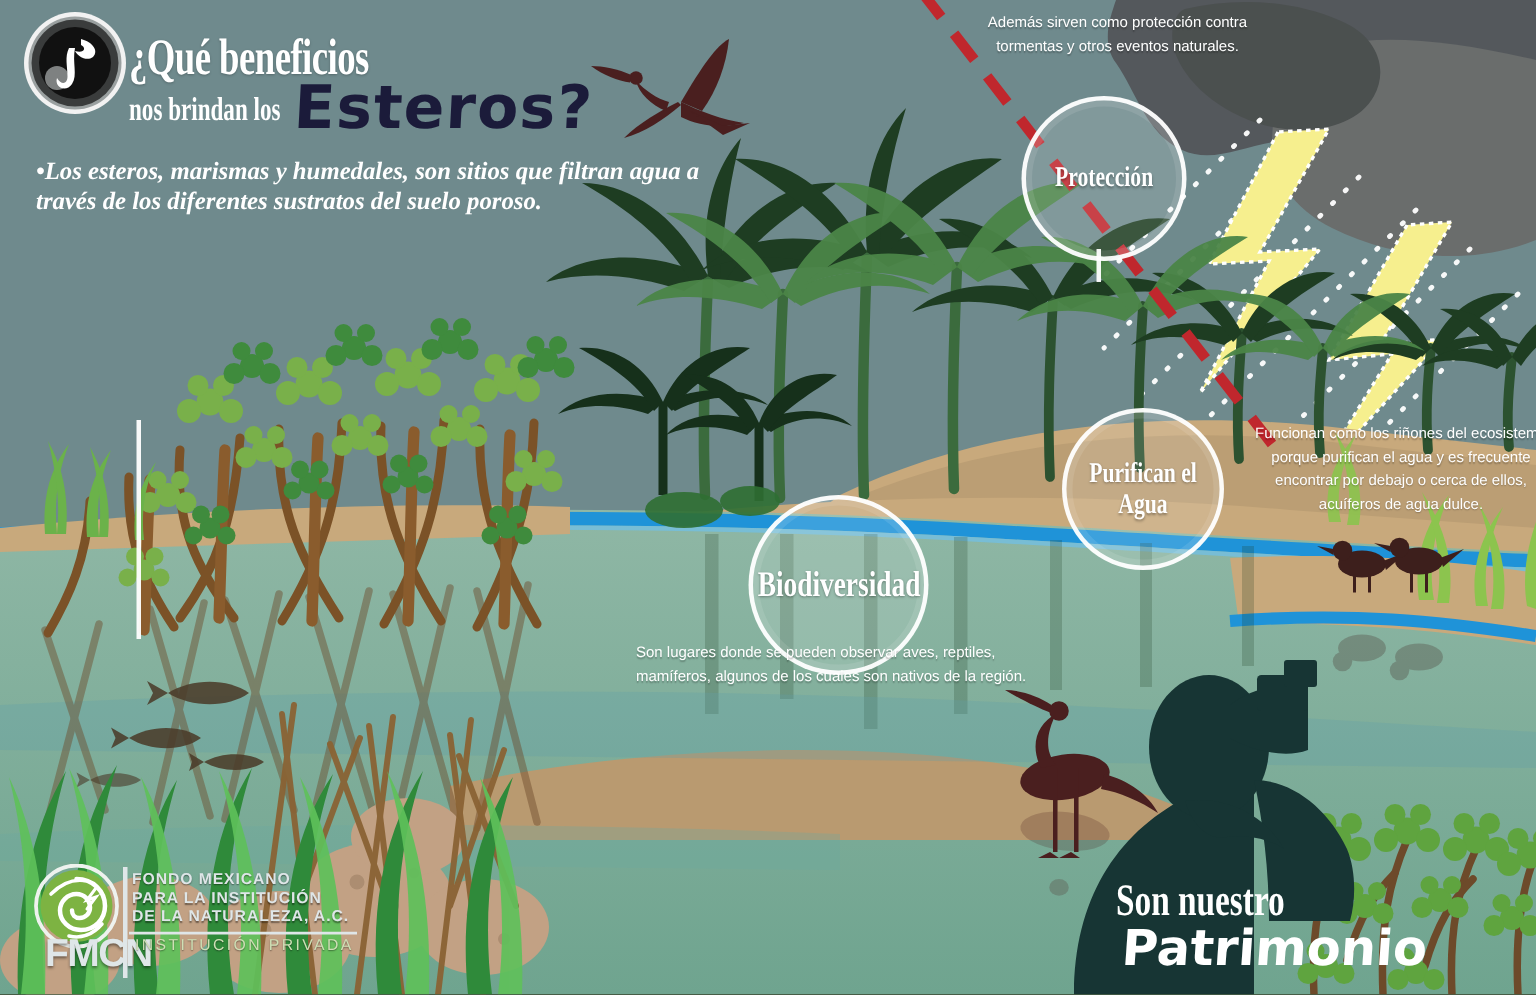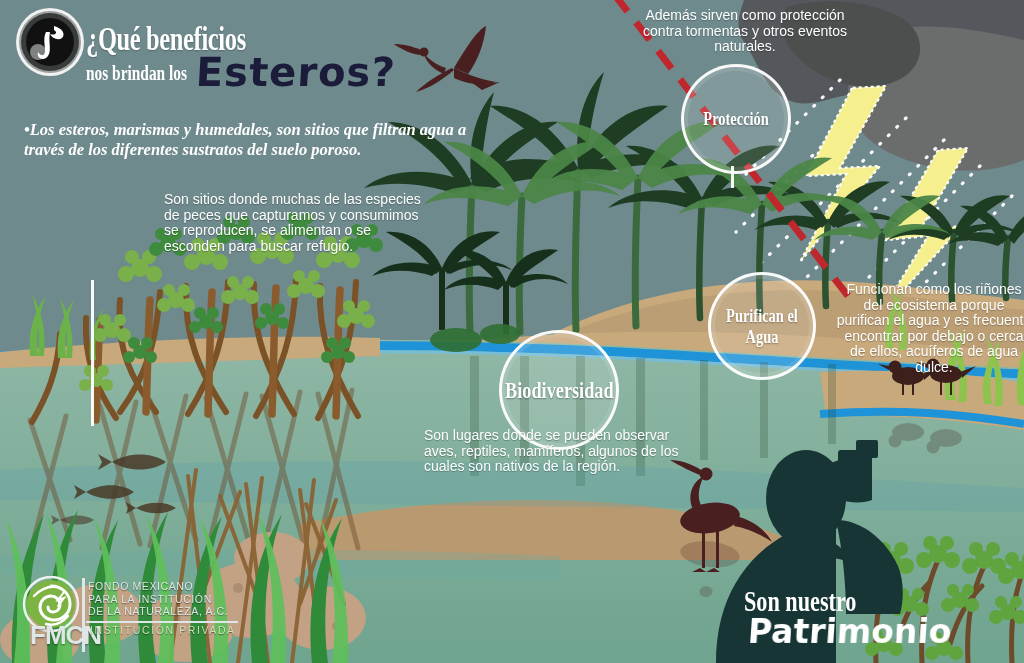--- a/index.html
+++ b/index.html
@@ -27,24 +27,23 @@
   #title-word{
     left:196px;top:52px;font-size:40px;line-height:40px;font-weight:700;
     font-family:"DejaVu Sans", sans-serif;color:#1b1b3a;
     letter-spacing:1px;white-space:nowrap;
     transform:skewX(-3deg);
   }
   #intro{
     left:24px;top:104px;width:470px;font-size:16.5px;line-height:20px;
     font-family:"Liberation Serif", serif;font-style:italic;font-weight:700;
     color:#ffffff;
-    margin-top:16px;
   }
 
-  .body-txt{font-size:14px;line-height:15.5px;color:#ffffff;
+  .body-txt{font-size:10px;line-height:15.5px;color:#ffffff;
             text-shadow:0 1px 1px rgba(0,0,0,.28);}
   #txt-alim{left:164px;top:192px;width:258px;}
   #txt-prot{left:640px;top:8px;width:210px;text-align:center;}
   #txt-puri{left:836px;top:282px;width:196px;text-align:center;}
   #txt-biod{left:424px;top:428px;width:280px;text-align:left;}
 
   
   .node{position:absolute;border-radius:50%;
         border:3px solid rgba(255,255,255,.95);
         background:rgba(255,255,255,.13);
@@ -67,21 +66,21 @@
   #slogan1{position:absolute;left:744px;top:584px;font-size:30px;
     font-family:"Liberation Serif", serif;font-weight:700;color:#ffffff;
     transform:scaleX(.74);transform-origin:left top;white-space:nowrap;}
   #slogan2{position:absolute;left:748px;top:612px;font-size:33px;
     font-family:"DejaVu Sans", sans-serif;font-weight:700;color:#ffffff;
     white-space:nowrap;transform:skewX(-4deg);}
 
   
   #fmcn{position:absolute;left:16px;top:576px;width:220px;height:78px;}
   #fmcn-lines{position:absolute;left:72px;top:4px;color:#dfe6e8;
-    font-size:10.5px;line-height:12.6px;font-weight:400;letter-spacing:.6px;
+    font-size:10.5px;line-height:12.6px;font-weight:700;letter-spacing:.6px;
     text-shadow:0 1px 1px rgba(0,0,0,.45);white-space:nowrap;}
   #fmcn-priv{position:absolute;left:74px;top:48px;color:#cfe0b6;
     font-size:10.5px;font-weight:400;letter-spacing:1.6px;
     text-shadow:0 1px 1px rgba(0,0,0,.45);white-space:nowrap;}
   #fmcn-abbr{position:absolute;left:14px;top:44px;color:#dfe6e8;
     font-size:26px;font-weight:700;letter-spacing:-1px;
     text-shadow:0 1px 2px rgba(0,0,0,.45);}
 </style>
 </head>
 <body>
@@ -682,21 +681,20 @@
   </svg>
 
   <div class="tx" id="title-main">¿Qué beneficios</div>
   <div class="tx" id="title-sub">nos brindan los</div>
   <div class="tx" id="title-word">Esteros?</div>
   <div class="tx" id="intro">•Los esteros, marismas y humedales, son sitios que filtran agua a través de los diferentes sustratos del suelo poroso.</div>
 
   <div class="stem" id="stem-alim"></div>
   <div class="stem" id="stem-prot"></div>
 
-  <div class="tx body-txt" id="txt-alim">Son  sitios donde muchas de las especies de peces que capturamos y consumimos se reproducen,  se alimentan o se esconden para buscar refugio.</div>
 
   <div class="node" id="node-prot">
     <span>Protección</span>
   </div>
   <div class="tx body-txt" id="txt-prot">Además sirven como protección contra tormentas y otros eventos naturales.</div>
 
   <div class="node" id="node-puri">
     <span>Purifican el Agua</span>
   </div>
   <div class="tx body-txt" id="txt-puri">Funcionan como los riñones del ecosistema porque purifican el agua y es frecuente encontrar por debajo o cerca de ellos, acuíferos de agua dulce.</div>

